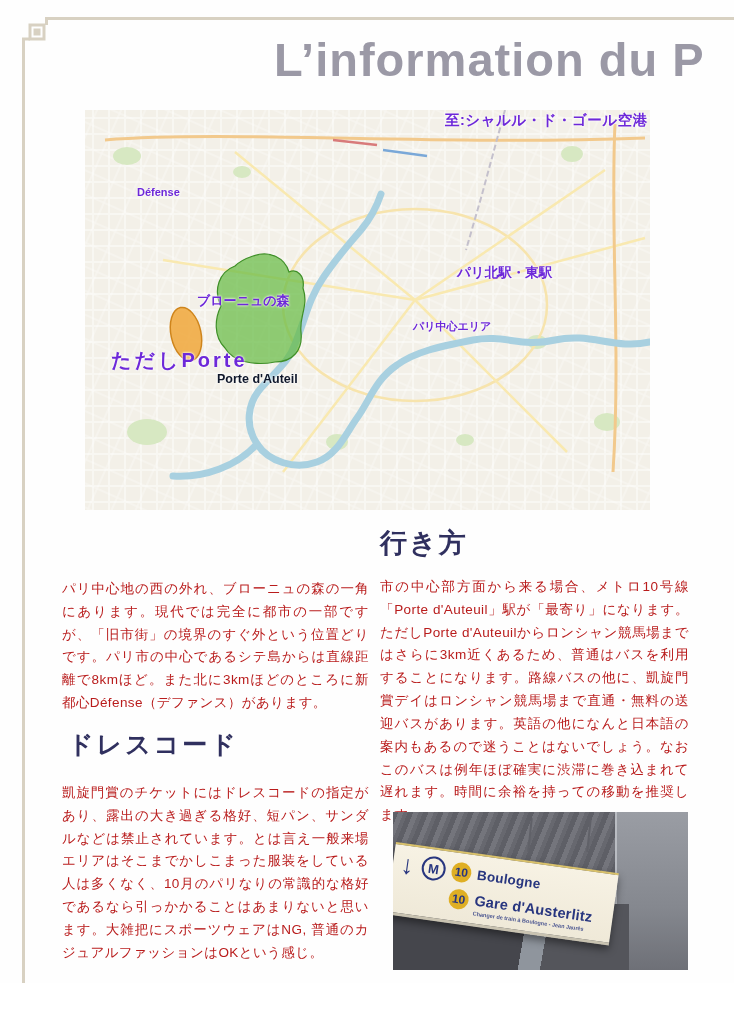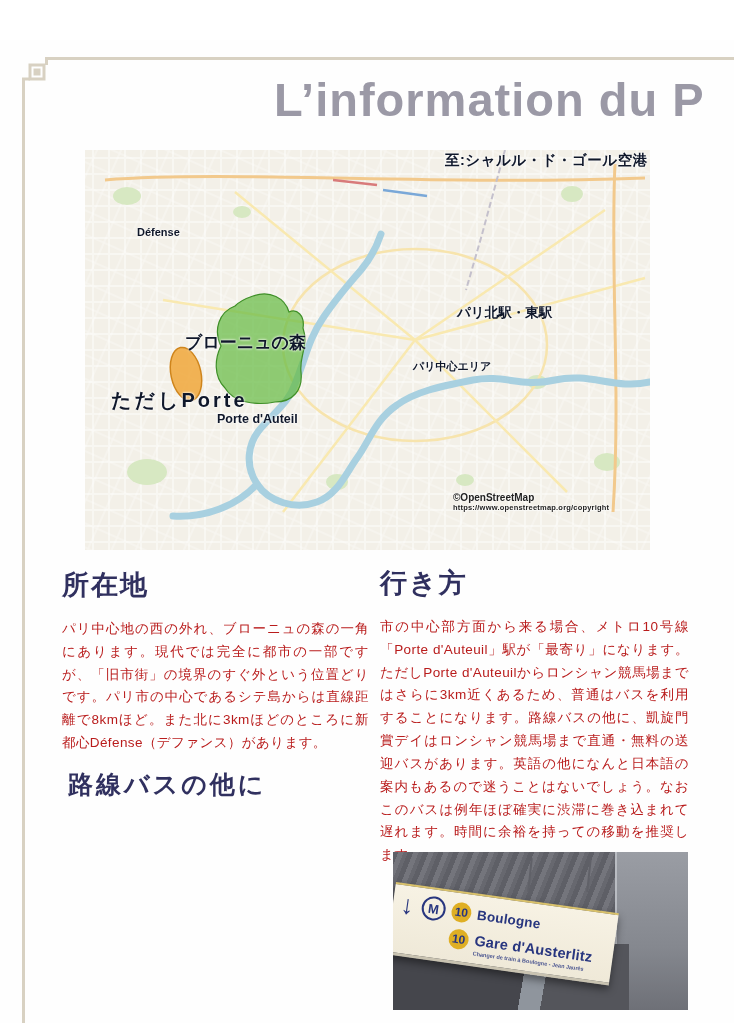--- a/index.html
+++ b/index.html
@@ -1,40 +1,39 @@
 <!DOCTYPE html>
 <html><head>
 <meta charset="utf-8">
 <style>
   html,body{margin:0;padding:0;background:#ffffff;}
   .page{
     position:relative;width:734px;height:983px;overflow:hidden;
     background:#fefefe;
     font-family:"Liberation Sans","DejaVu Sans",sans-serif;
-    margin-top:40px;
   }
   
   .frame-svg{position:absolute;left:0;top:0;z-index:6;pointer-events:none;}
   
   .title-clip{position:absolute;left:0;top:30px;width:734px;height:68px;overflow:hidden;}
   .title-text{
     position:absolute;left:274px;top:2px;white-space:nowrap;
     font-size:47px;font-weight:bold;letter-spacing:1px;color:#9b99a6;
   }
   
   .map{
     position:absolute;left:85px;top:110px;width:565px;height:400px;
     overflow:hidden;background:#f3f0e8;box-shadow:0 0 0 1px #e3e0d6 inset;
   }
   .map svg{position:absolute;left:0;top:0;}
-  .map-label{position:absolute;color:#0f172a;font-weight:bold;line-height:1.1;
+  .map-label{position:absolute;color:#6d28d9;font-weight:bold;line-height:1.1;
     text-shadow:0 0 3px rgba(255,255,255,.9),0 0 2px rgba(255,255,255,.9);}
   .lbl-airport{left:360px;top:3px;font-size:14.5px;letter-spacing:.5px;}
   .lbl-defense{left:52px;top:76px;font-size:11px;}
-  .lbl-bois{left:100px;top:184px;font-size:17px;}
+  .lbl-bois{left:112px;top:184px;font-size:13px;}
   .lbl-longchamp{left:26px;top:239px;font-size:20px;letter-spacing:3px;}
   .lbl-porte{left:132px;top:263px;font-size:12.5px;font-weight:600;color:#0f172a;}
   .lbl-nord{left:372px;top:156px;font-size:13.5px;text-align:right;}
   .lbl-centre{left:328px;top:210px;font-size:11px;}
   .lbl-attrib{left:368px;top:342px;font-size:10px;color:#222;}
   .lbl-attrib .attrib-url{font-size:7.5px;font-weight:bold;letter-spacing:.2px;display:block;margin-top:1px;}
   
   .sec-heading{position:absolute;color:#30305f;font-weight:bold;}
   .h-location{left:62px;top:527px;font-size:27px;letter-spacing:2px;}
   .h-dresscode{left:68px;top:728px;font-size:25px;letter-spacing:3px;}
@@ -155,30 +154,26 @@
       <ellipse cx="101" cy="224" rx="15" ry="27" transform="rotate(-12 101 224)" fill="#f0a73a" fill-opacity="0.85" stroke="#cf851c" stroke-width="1.5"></ellipse>
     </svg>
 
     <div class="map-label lbl-airport">至:シャルル・ド・ゴール空港</div>
     <div class="map-label lbl-defense">Défense</div>
     <div class="map-label lbl-bois">ブローニュの森</div>
     <div class="map-label lbl-longchamp">ただしPorte</div>
     <div class="map-label lbl-porte">Porte d'Auteil</div>
     <div class="map-label lbl-nord">パリ北駅・東駅</div>
     <div class="map-label lbl-centre">パリ中心エリア</div>
-    <div class="map-label lbl-attrib">
-      <span>©OpenStreetMap</span>
-      <span class="attrib-url">https://www.openstreetmap.org/copyright</span>
-    </div>
   </div>
 
-  <div class="sec-heading h-location">所在地</div>
   <div class="sec-body p-location">パリ中心地の西の外れ、ブローニュの森の一角にあります。現代では完全に都市の一部ですが、「旧市街」の境界のすぐ外という位置どりです。パリ市の中心であるシテ島からは直線距離で8kmほど。また北に3kmほどのところに新都心Défense（デファンス）があります。</div>
 
-  <div class="sec-heading h-dresscode">路線バスの他に</div>
+  <div class="sec-heading h-dresscode">ドレスコード</div>
+  <div class="sec-body p-dresscode">凱旋門賞のチケットにはドレスコードの指定があり、露出の大き過ぎる格好、短パン、サンダルなどは禁止されています。とは言え一般来場エリアはそこまでかしこまった服装をしている人は多くなく、10月のパリなりの常識的な格好であるなら引っかかることはあまりないと思います。大雑把にスポーツウェアはNG, 普通のカジュアルファッションはOKという感じ。</div>
 
   <div class="sec-heading h-access">行き方</div>
   <div class="sec-body p-access">市の中心部方面から来る場合、メトロ10号線「Porte d'Auteuil」駅が「最寄り」になります。ただしPorte d'Auteuilからロンシャン競馬場まではさらに3km近くあるため、普通はバスを利用することになります。路線バスの他に、凱旋門賞デイはロンシャン競馬場まで直通・無料の送迎バスがあります。英語の他になんと日本語の案内もあるので迷うことはないでしょう。なおこのバスは例年ほぼ確実に渋滞に巻き込まれて遅れます。時間に余裕を持っての移動を推奨します。</div>
 
   <div class="photo">
     <div class="photo-ceiling"></div>
     <div class="photo-pillar"></div>
     <div class="photo-bottom"></div>
     <div class="rod rod1"></div>
     <div class="rod rod2"></div>

